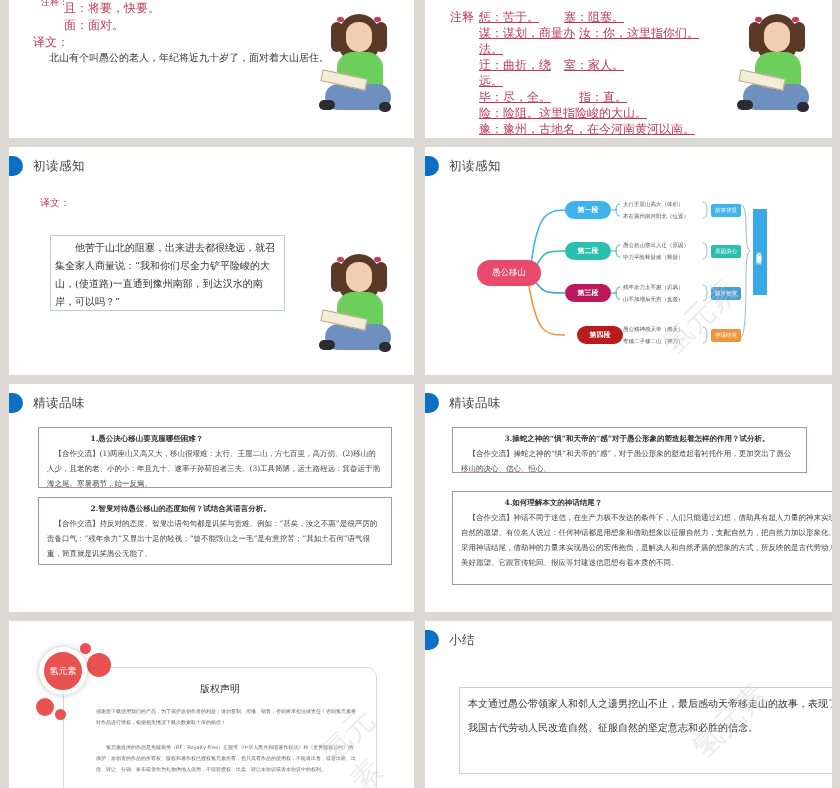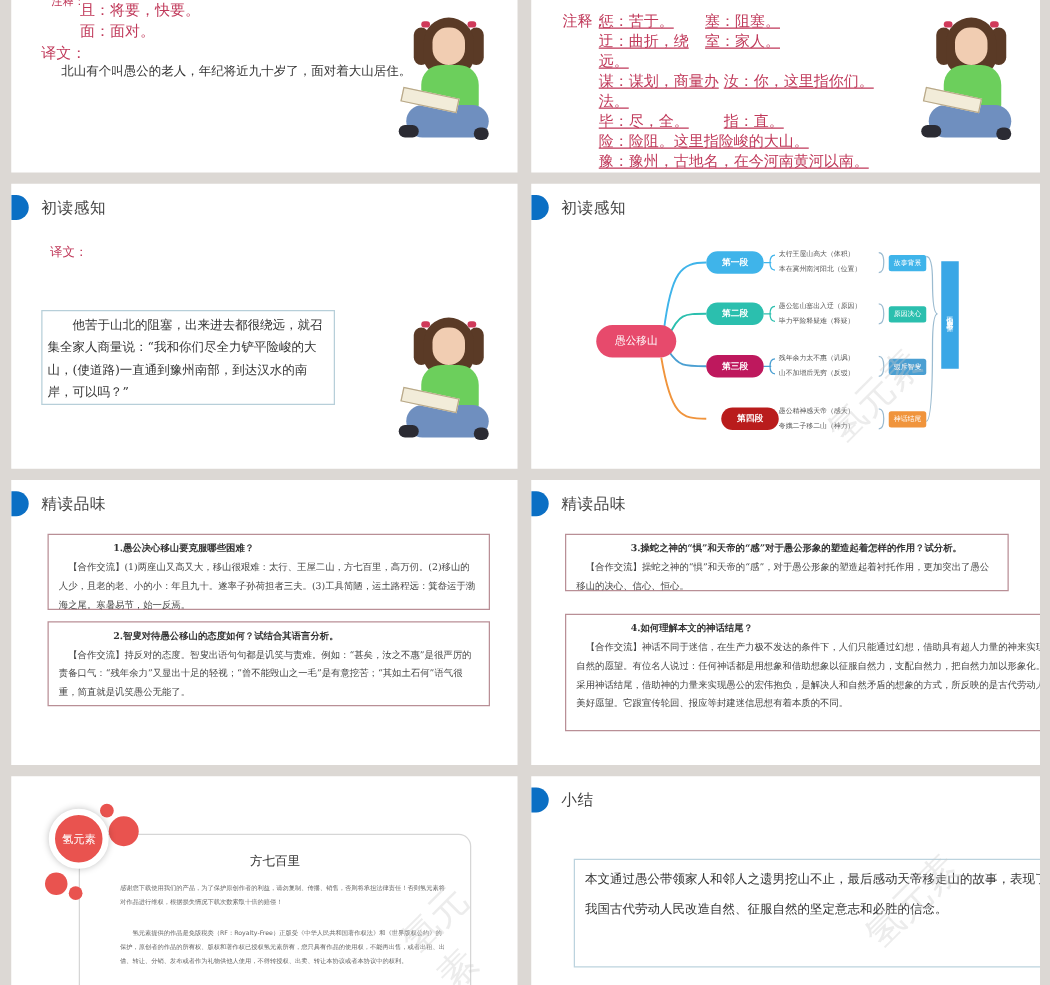--- a/index.html
+++ b/index.html
@@ -89,26 +89,26 @@
 </div>
 
 <div class="slide s2">
   <div class="note red" style="left:25px; top:19px;">注释：</div>
   <div class="note red" style="left:54px; top:19px; width:240px;text-decoration:underline;">
     <div class="note-row">
         <span style="width:85px">惩：苦于。</span>
         <span>塞：阻塞。</span>
       </div>
     <div class="note-row">
+        <span style="width:100px">谋：谋划，商量办法。</span>
+        <span>汝：你，这里指你们。</span>
+      </div>
+    <div class="note-row">
         <span style="width:85px">迂：曲折，绕远。</span>
         <span>室：家人。</span>
-      </div>
-    <div class="note-row">
-        <span style="width:100px">谋：谋划，商量办法。</span>
-        <span>汝：你，这里指你们。</span>
       </div>
     <div class="note-row">
         <span style="width:100px">毕：尽，全。</span>
         <span>指：直。</span>
       </div>
     <div class="note-row">
         <span>险：险阻。这里指险峻的大山。</span>
       </div>
     <div class="note-row">
         <span>豫：豫州，古地名，在今河南黄河以南。</span>
@@ -128,21 +128,21 @@
       <div class="shoe-r"></div>
   </div>
 </div>
 
 <div class="slide s3">
   <div class="hdr">
     <div class="mark"></div>
     <div class="ttl">初读感知</div>
   </div>
   <div class="note red" style="left:31px; top:48px; font-size:10px;">译文：</div>
-  <div style="position:absolute; left:24px; top:88px; width:235px; height:76px; border:1px solid #b7cfd9; padding:3px 4px; font-size:10px; line-height:18px; color:#333; text-indent:2em;margin-top:13px;">他苦于山北的阻塞，出来进去都很绕远，就召集全家人商量说：“我和你们尽全力铲平险峻的大山，(使道路)一直通到豫州南部，到达汉水的南岸，可以吗？”</div>
+  <div style="position:absolute; left:41px; top:88px; width:235px; height:76px; border:1px solid #b7cfd9; padding:3px 4px; font-size:10px; line-height:18px; color:#333; text-indent:2em;">他苦于山北的阻塞，出来进去都很绕远，就召集全家人商量说：“我和你们尽全力铲平险峻的大山，(使道路)一直通到豫州南部，到达汉水的南岸，可以吗？”</div>
   <div class="girl" style="left:310px; top:105px;">
     <div class="tail-l"></div>
       <div class="tail-r"></div>
       <div class="hair"></div>
       <div class="bow-l"></div>
       <div class="bow-r"></div>
       <div class="face"></div>
       <div class="shirt"></div>
       <div class="legs"></div>
       <div class="book"></div>
@@ -230,21 +230,21 @@
     <div class="a">【合作交流】操蛇之神的“惧”和天帝的“感”，对于愚公形象的塑造起着衬托作用，更加突出了愚公移山的决心、信心、恒心。</div>
   </div>
   <div class="box" style="left:27px; top:107px; width:408px; height:94px;">
     <div class="q">4.如何理解本文的神话结尾？</div>
     <div class="a">【合作交流】神话不同于迷信，在生产力极不发达的条件下，人们只能通过幻想，借助具有超人力量的神来实现征服自然的愿望。有位名人说过：任何神话都是用想象和借助想象以征服自然力，支配自然力，把自然力加以形象化。本文采用神话结尾，借助神的力量来实现愚公的宏伟抱负，是解决人和自然矛盾的想象的方式，所反映的是古代劳动人民的美好愿望。它跟宣传轮回、报应等封建迷信思想有着本质的不同。</div>
   </div>
 </div>
 
 <div class="slide s7">
   <div class="cp-card">
-    <div class="cp-title">方七百里</div>
+    <div class="cp-title">版权声明</div>
     <div class="cp-p" style="top:38px;">感谢您下载使用我们的产品，为了保护原创作者的利益，请勿复制、传播、销售，否则将承担法律责任！否则氢元素将对作品进行维权，根据损失情况下载次数索取十倍的赔偿！</div>
     <div class="cp-p" style="top:74px; text-indent:2em;">氢元素提供的作品是免版税类（RF：Royalty-Free）正版受《中华人民共和国著作权法》和《世界版权公约》的保护，原创者的作品的所有权、版权和著作权已授权氢元素所有，您只具有作品的使用权，不能再出售，或者出租、出借、转让、分销、发布或者作为礼物供他人使用，不得转授权、出卖、转让本协议或者本协议中的权利。</div>
   </div>
   <div class="dot" style="left:71px; top:22px; width:11px; height:11px;"></div>
   <div class="dot" style="left:78px; top:32px; width:24px; height:24px;"></div>
   <div class="dot" style="left:27px; top:77px; width:18px; height:18px;"></div>
   <div class="dot" style="left:46px; top:88px; width:11px; height:11px;"></div>
   <div class="cp-logo">氢元素</div>
   <div class="watermark" style="left:320px; top:80px;">氢元素</div>
 </div>

